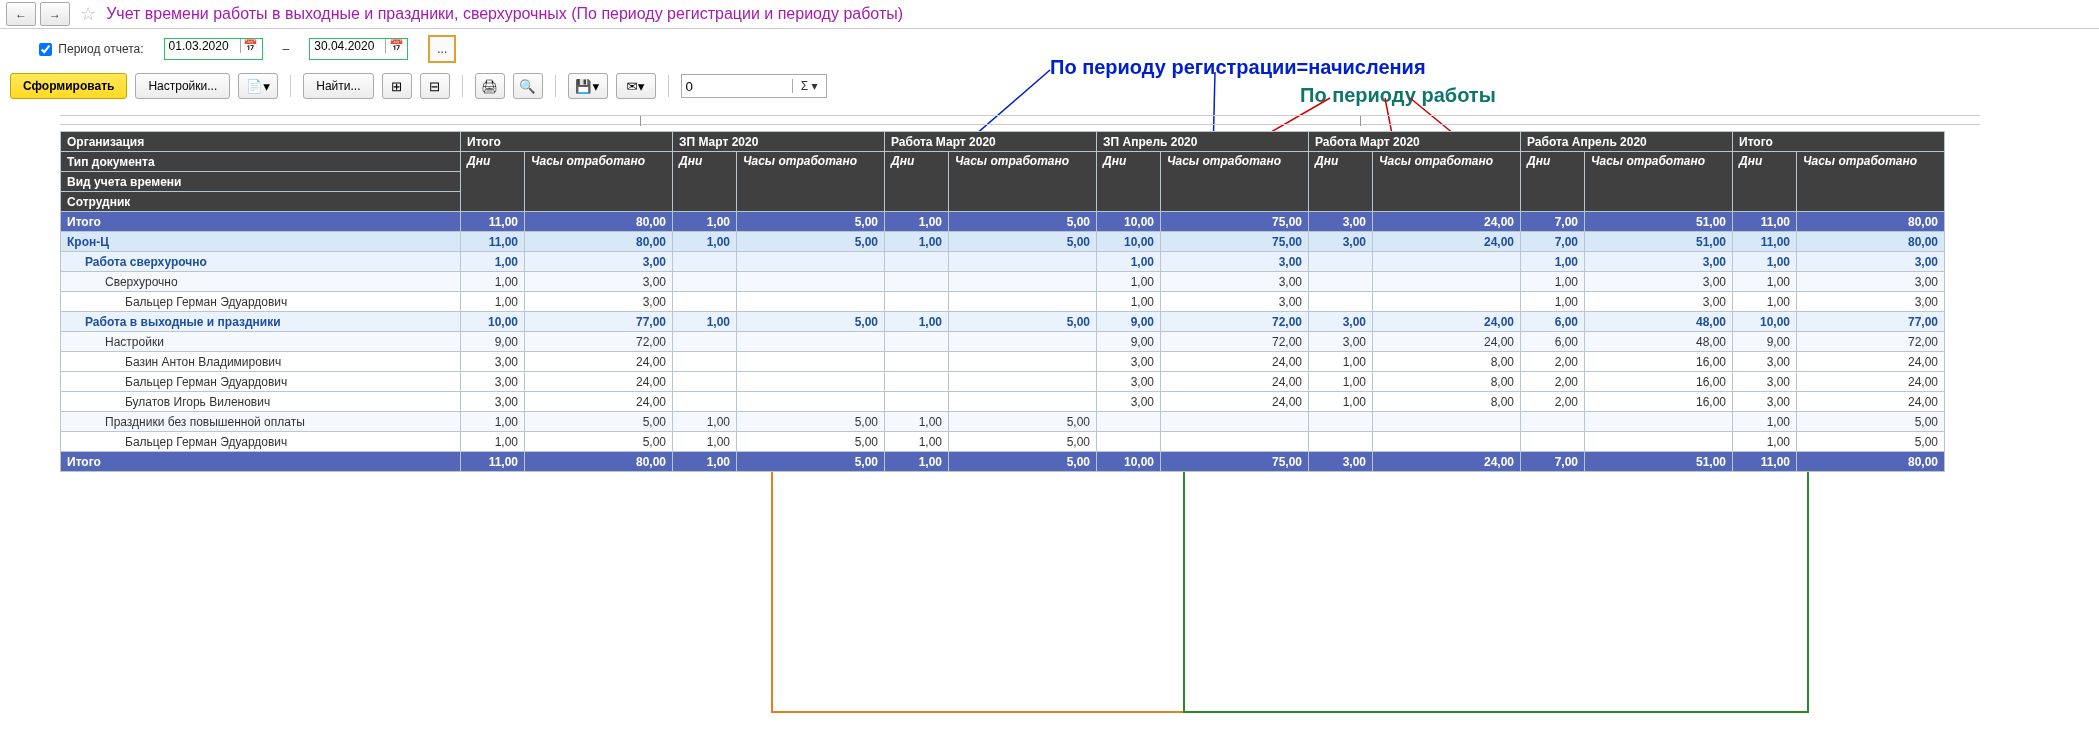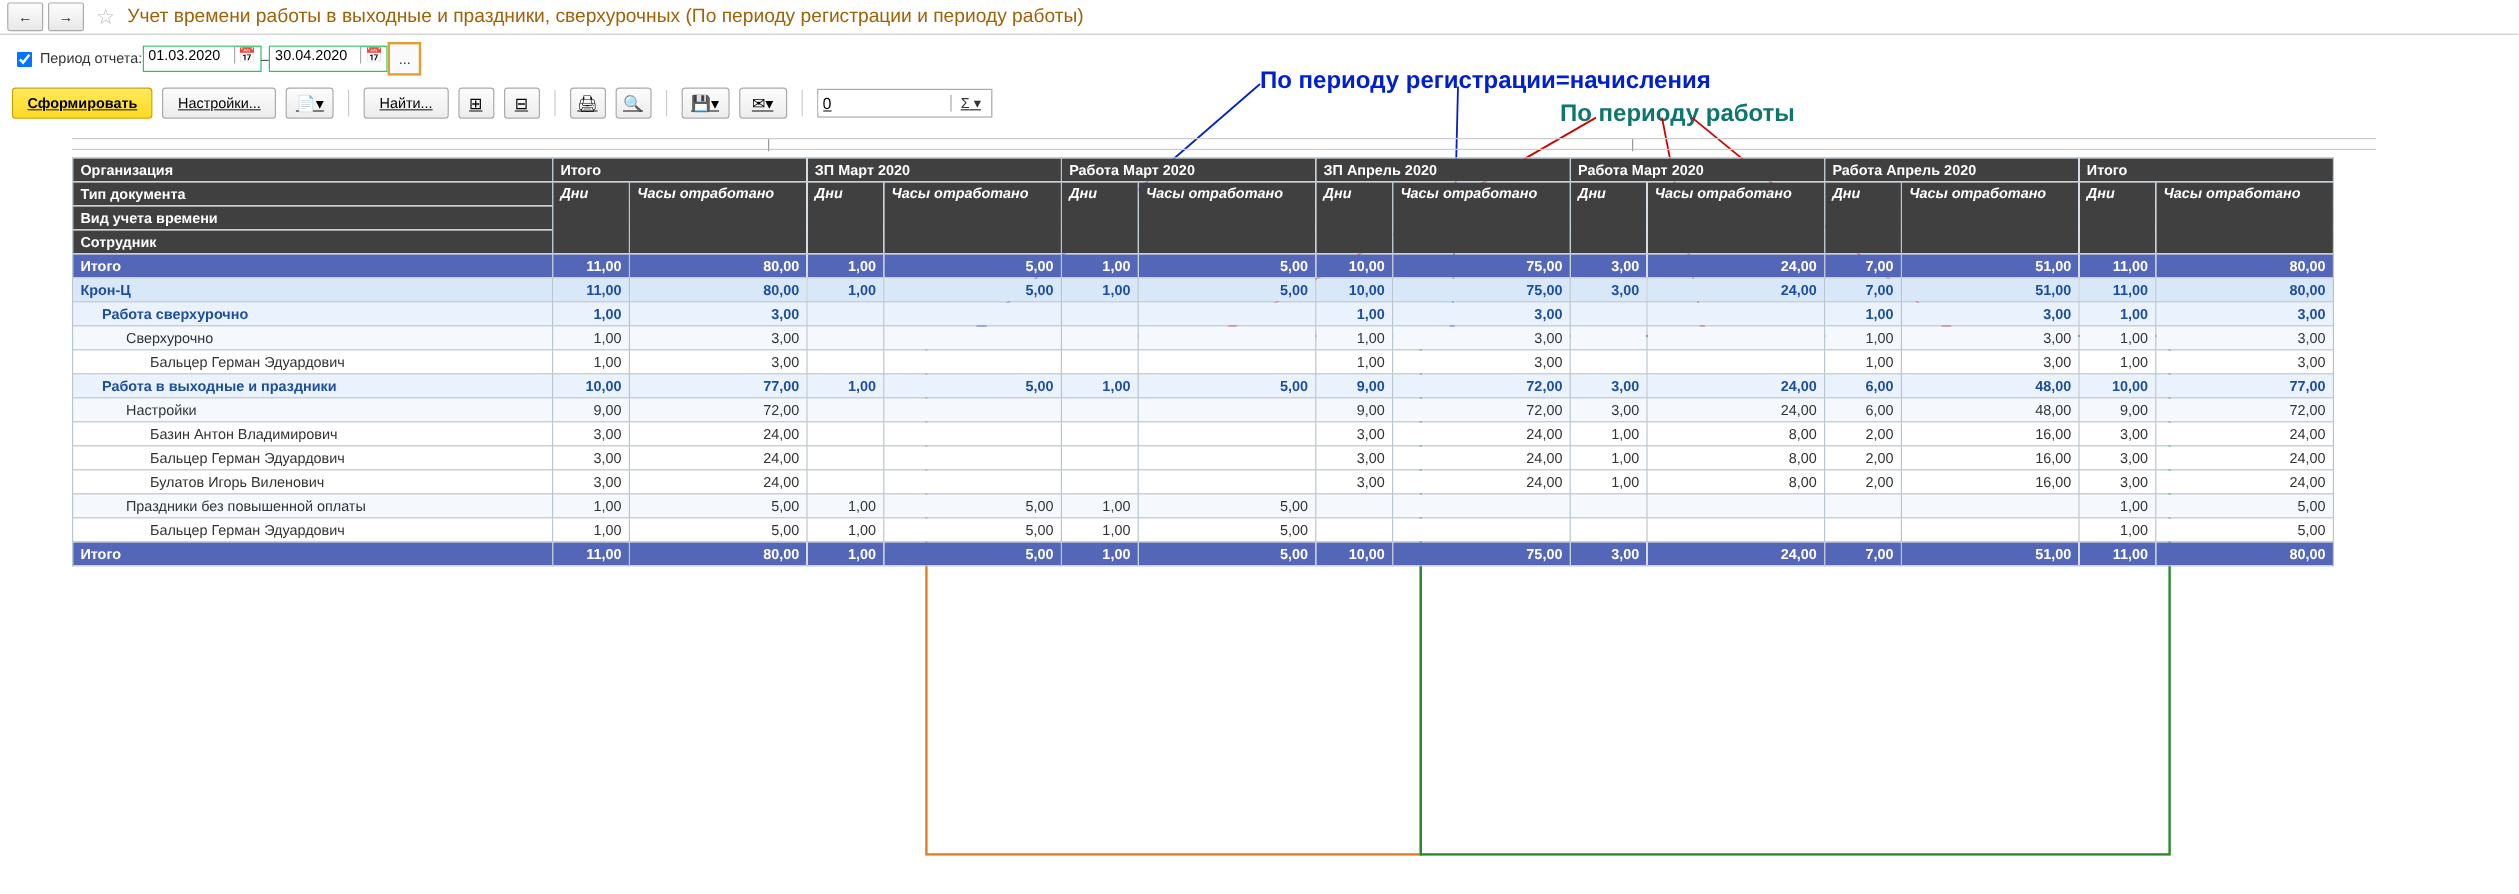--- a/index.html
+++ b/index.html
@@ -20,44 +20,44 @@
   }
   .nav-btn {
     width: 30px; height: 24px;
     border: 1px solid #aaa;
     background: linear-gradient(#fdfdfd,#e8e8e8);
     display: inline-flex; align-items: center; justify-content: center;
     cursor: pointer;
     border-radius: 2px;
   }
   .star-icon { color: #bbb; font-size: 18px; margin: 0 6px; }
-  .title { font-size: 16px; color: #a16207; }
+  .title { font-size: 16px; color: #a21caf; }
   .period-row {
-    display: flex; align-items: center; gap: 0;
+    display: flex; align-items: center; gap: 20px;
     padding: 6px 10px;
+    margin-left: 25px;
   }
   input[type="checkbox"] { vertical-align: middle; }
   .date-box {
     display: inline-flex; align-items: flex-start;
     border: 1px solid #22c55e; height: 22px;
     background: #fff;
   }
   .date-box input { border: none; width: 75px; padding: 0 4px; font-size: 12px; }
   .date-box .cal { width: 22px; text-align: center; border-left: 1px solid #aaa; cursor: pointer; font-size: 12px; }
   .ellipsis-btn {
     width: 28px; height: 28px;
     border: 2px solid #e0a030;
     background: #fafafa;
     display: inline-flex; align-items: center; justify-content: center;
     cursor: pointer;
   }
   .toolbar-row {
     display: flex; align-items: center; gap: 8px;
     padding: 4px 10px 8px;
-    text-decoration: underline;
   }
   .btn {
     height: 26px; padding: 0 12px;
     border: 1px solid #aaa; border-radius: 3px;
     background: linear-gradient(#fdfdfd,#ececec);
     cursor: pointer; font-size: 12px;
     display: inline-flex; align-items: center; gap: 4px;
   }
   .btn-yellow { background: linear-gradient(#ffe95a,#ffd924); border-color: #c7a300; font-weight: bold; }
   .icon-btn {

